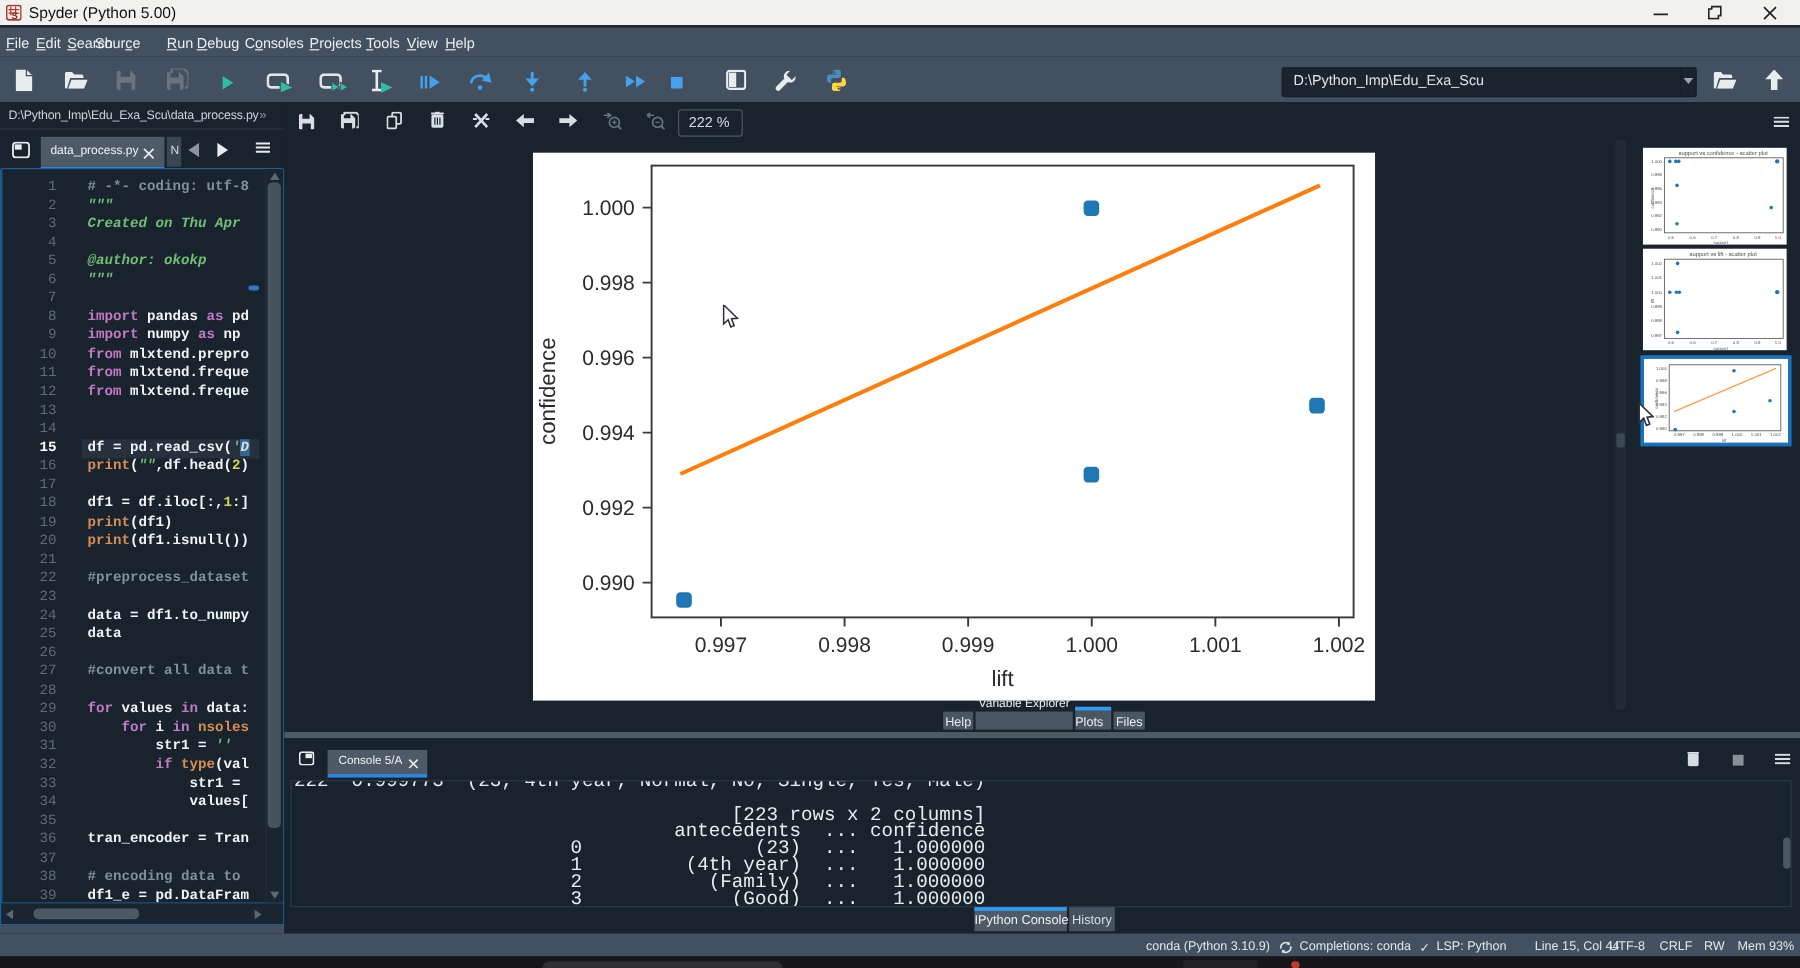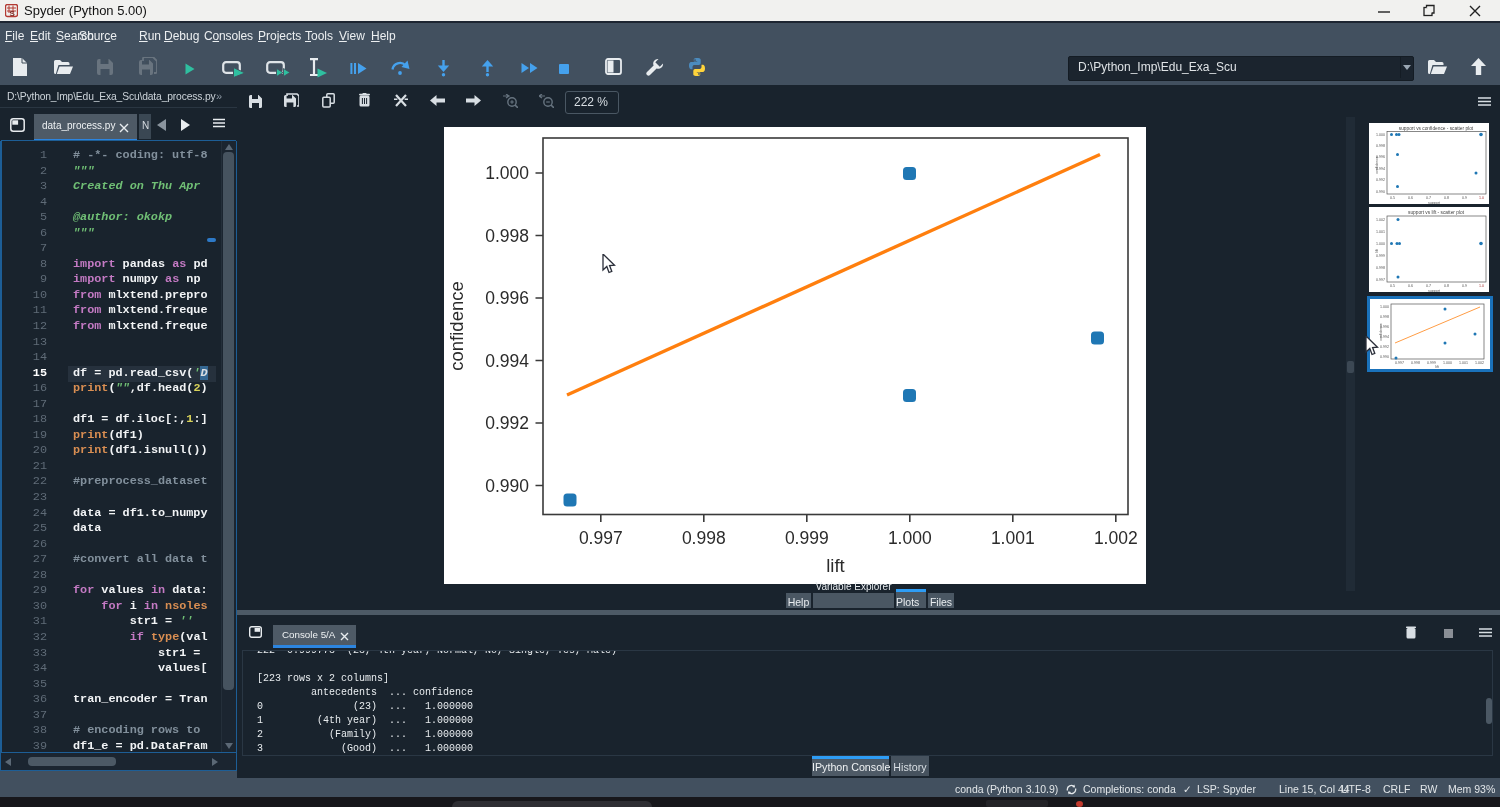--- a/index.html
+++ b/index.html
@@ -249,21 +249,21 @@
 &nbsp;
 <span style="color:#c47ac4">for</span> values <span style="color:#c47ac4">in</span> data:
     <span style="color:#c47ac4">for</span> i <span style="color:#c47ac4">in</span> <span style="color:#d98e52">nsoles</span>
         str1 = <i style="color:#70bf75">''</i>
         <span style="color:#c47ac4">if</span> <span style="color:#d98e52">type</span>(val
             str1 =
             values[
 &nbsp;
 tran_encoder = Tran
 &nbsp;
-<span style="color:#82909c"># encoding rows to</span>
+<span style="color:#82909c"># encoding data to</span>
 df1_e = pd.DataFram</div>
     <div class="abs" style="left:205px;top:97px;width:9px;height:4px;background:#2d79c7;border-radius:2px;"></div>
   </div>
 
   <div class="abs" style="left:221px;top:141px;width:15px;height:611px;background:#1b2530;border-left:1px solid #242f3a;"></div>
   <svg class="abs" style="left:225px;top:144px" width="8" height="6">
       <path d="M4 0 L8 6 L0 6 Z" fill="#5b6875"></path>
     </svg>
   <div class="abs" style="left:223px;top:152px;width:11px;height:538px;background:#46535f;border-radius:4px;"></div>
   <svg class="abs" style="left:225px;top:743px" width="8" height="6">
@@ -505,21 +505,21 @@
   <svg class="abs" style="left:1406px;top:626px" width="10" height="13" viewBox="0 0 10 13">
       <rect x="0.5" y="2" width="9" height="10.5" rx="1.5" fill="#d8dee3"></rect>
       <rect x="0" y="0.6" width="10" height="1.5" rx="0.7" fill="#d8dee3"></rect>
     </svg>
   <div class="abs" style="left:1444px;top:629px;width:9px;height:9px;background:#8a8f96;"></div>
   <svg class="abs" style="left:1479px;top:628px" width="13" height="9">
       <path d="M0 1 H13 M0 4.5 H13 M0 8 H13" stroke="#d8dee3" stroke-width="1.6"></path>
     </svg>
 
   <div class="abs" style="left:242px;top:650px;width:1251px;height:106px;border:1px solid #2a3744;box-sizing:border-box;overflow:hidden;">
-    <div class="mono abs" style="left:14px;top:-7px;font-size:10px;line-height:14px;color:#e8ecef;white-space:pre;">222  0.999773  (23, 4th year, Normal, No, Single, Yes, Male)
+    <div class="mono abs" style="left:2px;top:-7px;font-size:16px;line-height:14px;color:#e8ecef;white-space:pre;text-align:right;">222  0.999773  (23, 4th year, Normal, No, Single, Yes, Male)
 &nbsp;
 [223 rows x 2 columns]
          antecedents  ... confidence
 0               (23)  ...   1.000000
 1         (4th year)  ...   1.000000
 2           (Family)  ...   1.000000
 3             (Good)  ...   1.000000</div>
   </div>
   <div class="abs" style="left:1486px;top:698px;width:6px;height:26px;background:#4b5864;border-radius:3px;"></div>
 
@@ -530,21 +530,21 @@
 
   <div class="abs" style="left:0;top:778px;width:1500px;height:19px;background:#42505f;"></div>
   <div id="statusitems" style="position:absolute;top:783px;left:0;font-size:10.5px;color:#e2e6e9;">
     <span class="abs" style="left:955px;white-space:nowrap;">conda (Python 3.10.9)</span>
     <svg class="abs" style="left:1066px;top:1px" width="11" height="11" viewBox="0 0 11 11">
         <path d="M1.5 6.5 A4 4 0 0 1 8.5 3 M9.5 4.5 A4 4 0 0 1 2.5 8" fill="none" stroke="#e2e6e9" stroke-width="1.3"></path>
         <path d="M8.5 0.5 L8.8 3.4 L6 3.1 Z M2.5 10.5 L2.2 7.6 L5 7.9 Z" fill="#e2e6e9"></path>
       </svg>
     <span class="abs" style="left:1083px;white-space:nowrap;">Completions: conda</span>
     <span class="abs" style="left:1183px;white-space:nowrap;">✓</span>
-    <span class="abs" style="left:1197px;white-space:nowrap;">LSP: Spyder</span>
+    <span class="abs" style="left:1197px;white-space:nowrap;">LSP: Python</span>
     <span class="abs" style="left:1263px;white-space:nowrap;padding-left:16px;">Line 15, Col 44</span>
     <span class="abs" style="left:1341px;white-space:nowrap;">UTF-8</span>
     <span class="abs" style="left:1383px;white-space:nowrap;">CRLF</span>
     <span class="abs" style="left:1420px;white-space:nowrap;">RW</span>
     <span class="abs" style="left:1448px;white-space:nowrap;">Mem 93%</span>
   </div>
 
   <div class="abs" style="left:0;top:797px;width:1500px;height:10px;background:#17171b;"></div>
   <div class="abs" style="left:452px;top:801px;width:200px;height:6px;background:#2e2e33;border-radius:6px 6px 0 0;"></div>
   <div class="abs" style="left:986px;top:800px;width:62px;height:7px;background:#232327;border-radius:2px;"></div>

